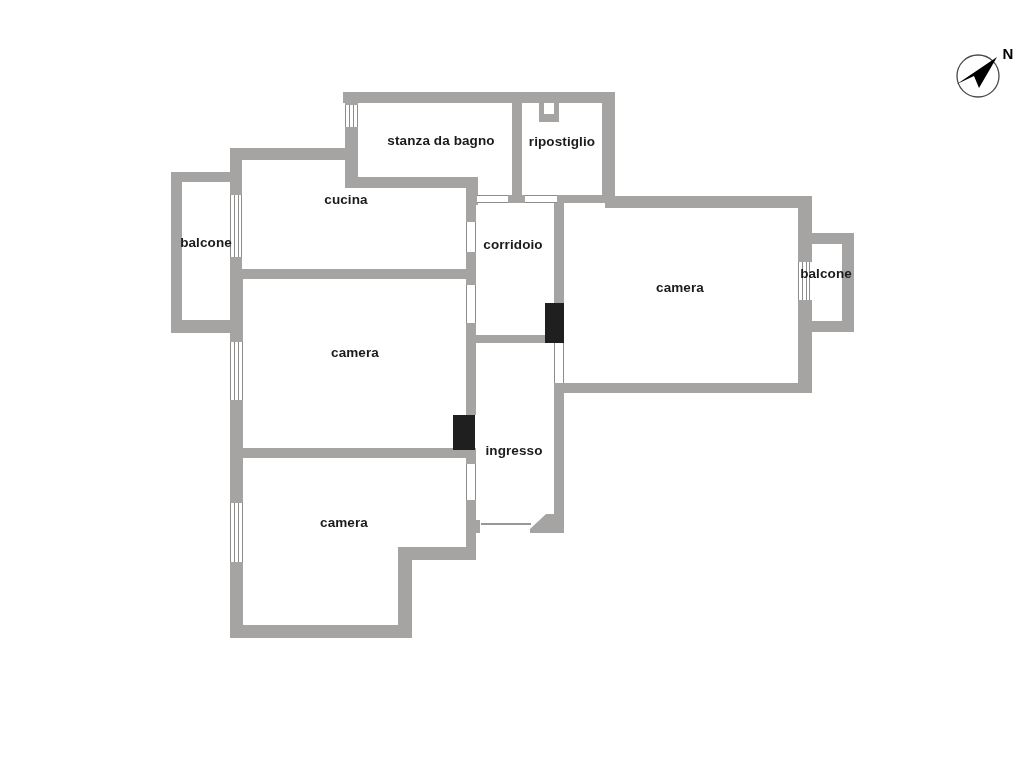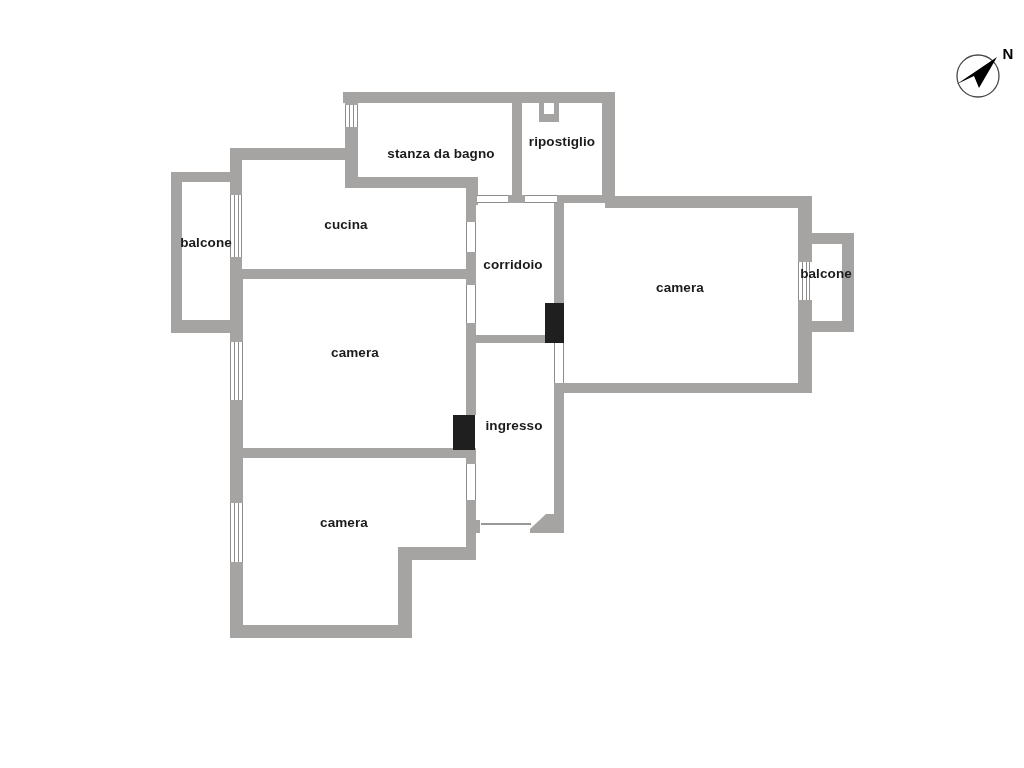--- a/index.html
+++ b/index.html
@@ -167,25 +167,25 @@
       <rect class="leaf" x="545" y="303" width="19" height="40"></rect>
       <rect class="leaf" x="453" y="415" width="22" height="35"></rect>
     </g>
 
     <g>
       <circle cx="978" cy="76" r="21" fill="#ffffff" stroke="var(--compass-stroke)" stroke-width="1.3"></circle>
       <polygon points="997,57 957,84 974,76 979,88" fill="#000000"></polygon>
     </g>
   </svg>
 
-  <div class="room-label" style="left:441px;top:153px">stanza da bagno</div>
+  <div class="room-label" style="left:441px;top:140px">stanza da bagno</div>
   <div class="room-label" style="left:562px;top:141px">ripostiglio</div>
-  <div class="room-label" style="left:346px;top:224px">cucina</div>
+  <div class="room-label" style="left:346px;top:199px">cucina</div>
   <div class="room-label" style="left:206px;top:242px">balcone</div>
-  <div class="room-label" style="left:513px;top:264px">corridoio</div>
+  <div class="room-label" style="left:513px;top:244px">corridoio</div>
   <div class="room-label" style="left:680px;top:287px">camera</div>
   <div class="room-label" style="left:826px;top:273px">balcone</div>
   <div class="room-label" style="left:355px;top:352px">camera</div>
-  <div class="room-label" style="left:514px;top:425px">ingresso</div>
+  <div class="room-label" style="left:514px;top:450px">ingresso</div>
   <div class="room-label" style="left:344px;top:522px">camera</div>
 
   <div class="compass-label" style="left:1008px;top:53px">N</div>
 </div>
 
 </body></html>

